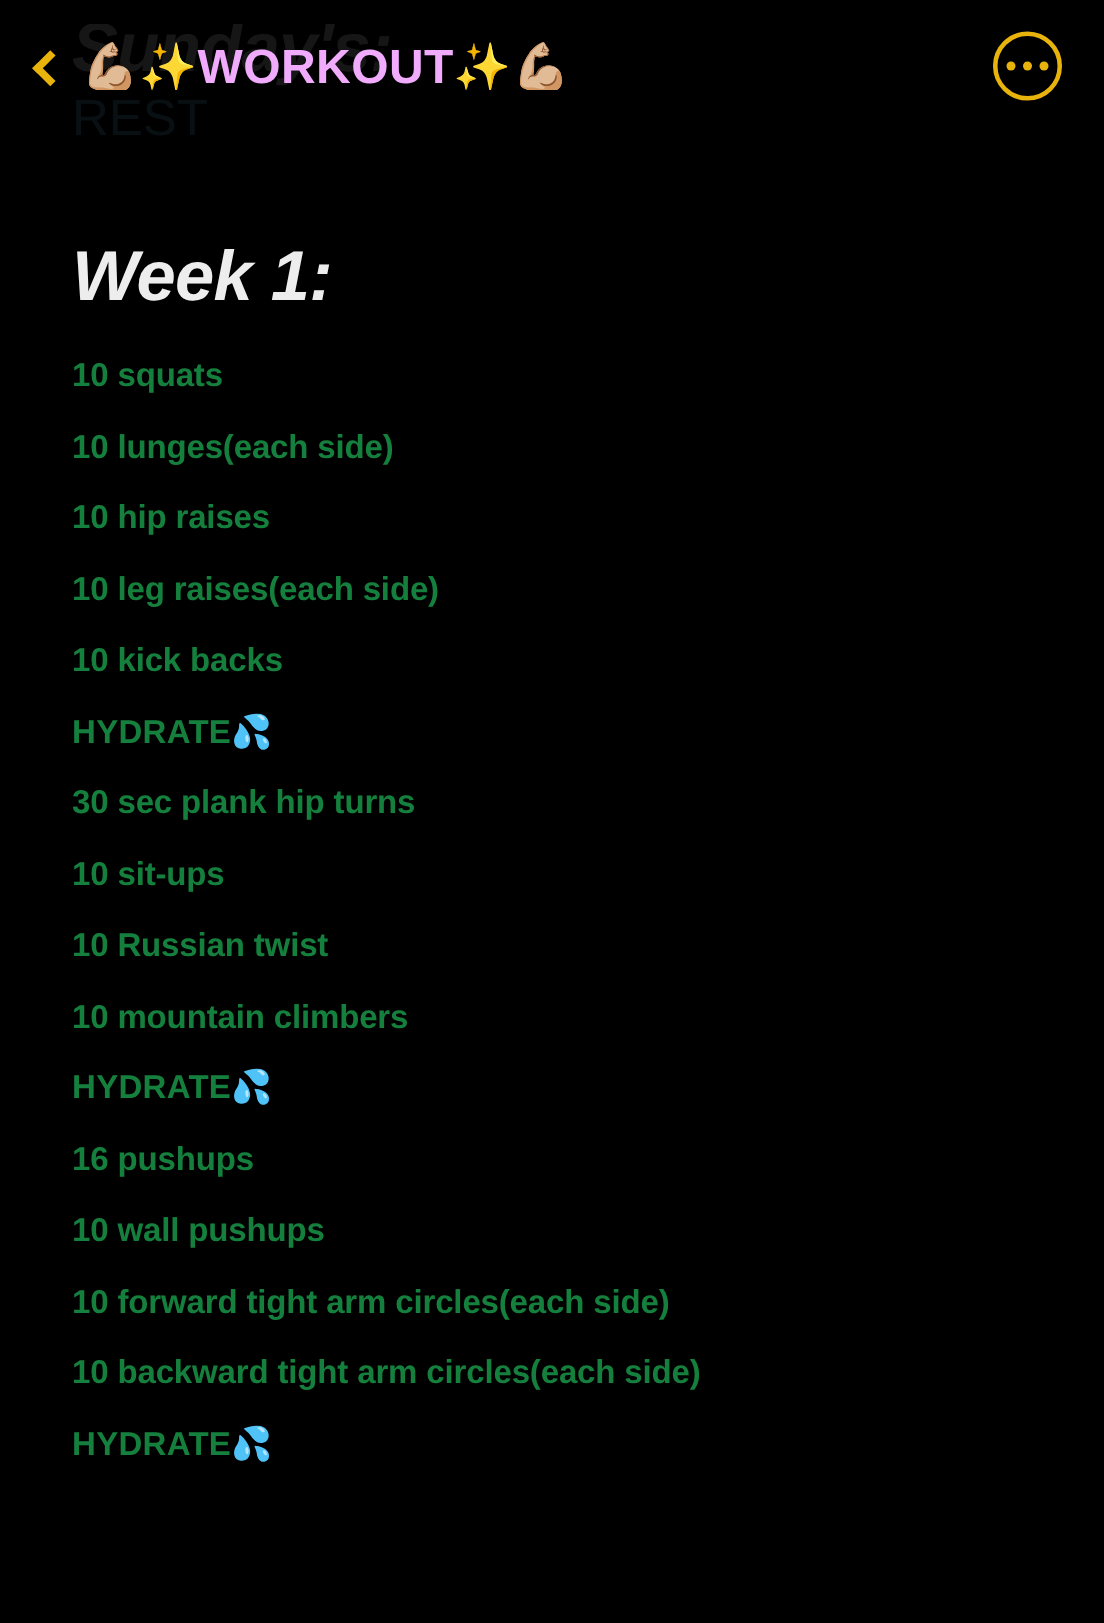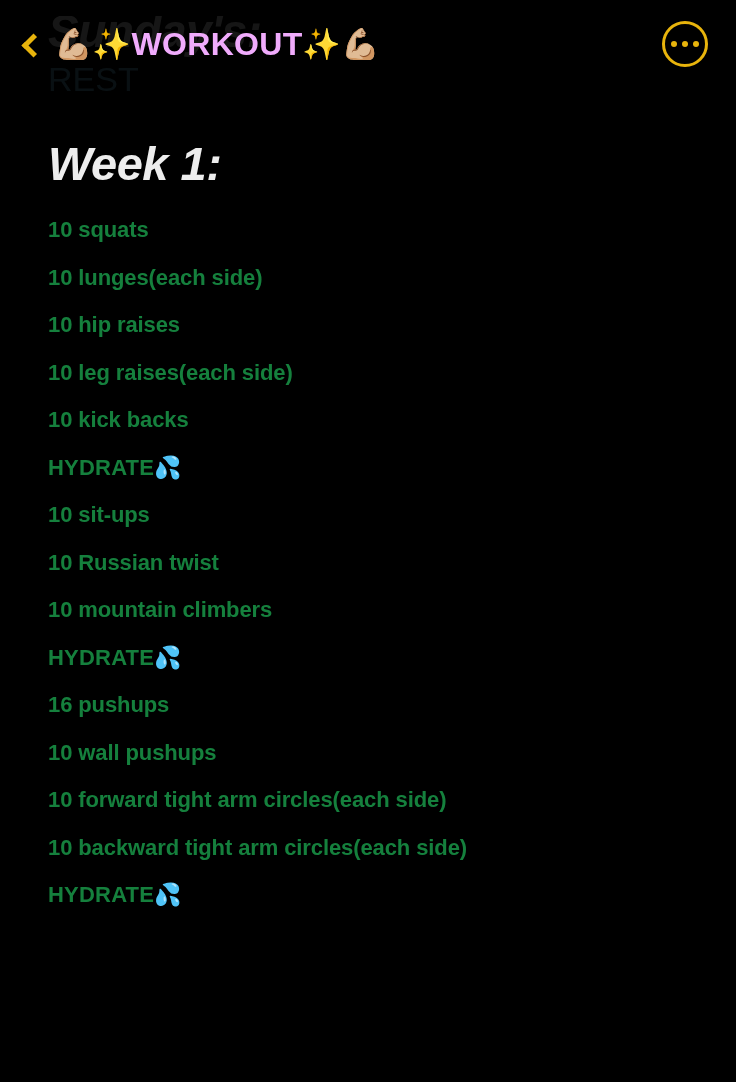--- a/index.html
+++ b/index.html
@@ -125,21 +125,21 @@
     width:6px;
     height:6px;
     border-radius:50%;
     background:#E8B40C;
   }
 
   
   .note-body {
     position:absolute;
     left:0;
-    top:88px;
+    top:108px;
     width:628px;
     bottom:0;
     padding:0 12px 0 48px;
     z-index:3;
     overflow:hidden;
   }
 
   .week-heading {
     font-size:47px;
     font-weight:700;
@@ -200,20 +200,21 @@
   <div class="week-heading">Week 1:</div>
 
   <ul class="ex-list">
 
   <li class="ex-list-row">10 squats</li>
       <li class="ex-list-row">10 lunges(each side)</li>
       <li class="ex-list-row">10 hip raises</li>
       <li class="ex-list-row">10 leg raises(each side)</li>
       <li class="ex-list-row">10 kick backs</li>
       <li class="ex-list-row hydrate">HYDRATE💦</li>
+      <li class="ex-list-row">30 sec plank hip turns</li>
       <li class="ex-list-row">10 sit-ups</li>
       <li class="ex-list-row">10 Russian twist</li>
       <li class="ex-list-row">10 mountain climbers</li>
       <li class="ex-list-row hydrate">HYDRATE💦</li>
       <li class="ex-list-row">16 pushups</li>
       <li class="ex-list-row">10 wall pushups</li>
       <li class="ex-list-row">10 forward tight arm circles(each side)</li>
       <li class="ex-list-row">10 backward tight arm circles(each side)</li>
       <li class="ex-list-row hydrate">HYDRATE💦</li>
     </ul>

